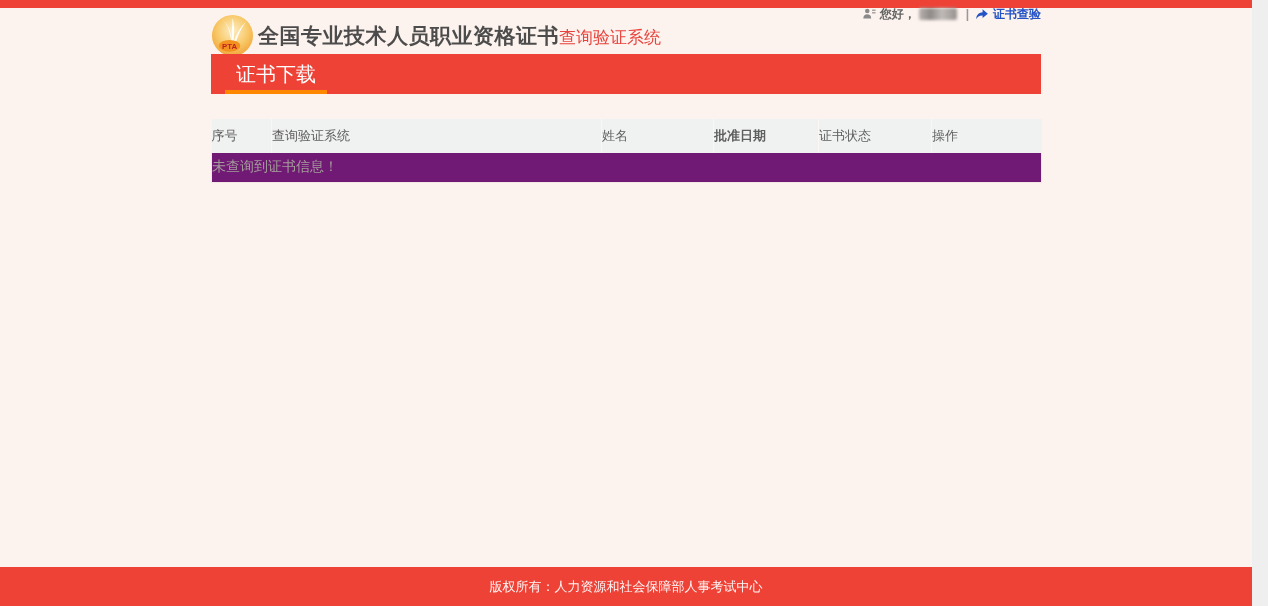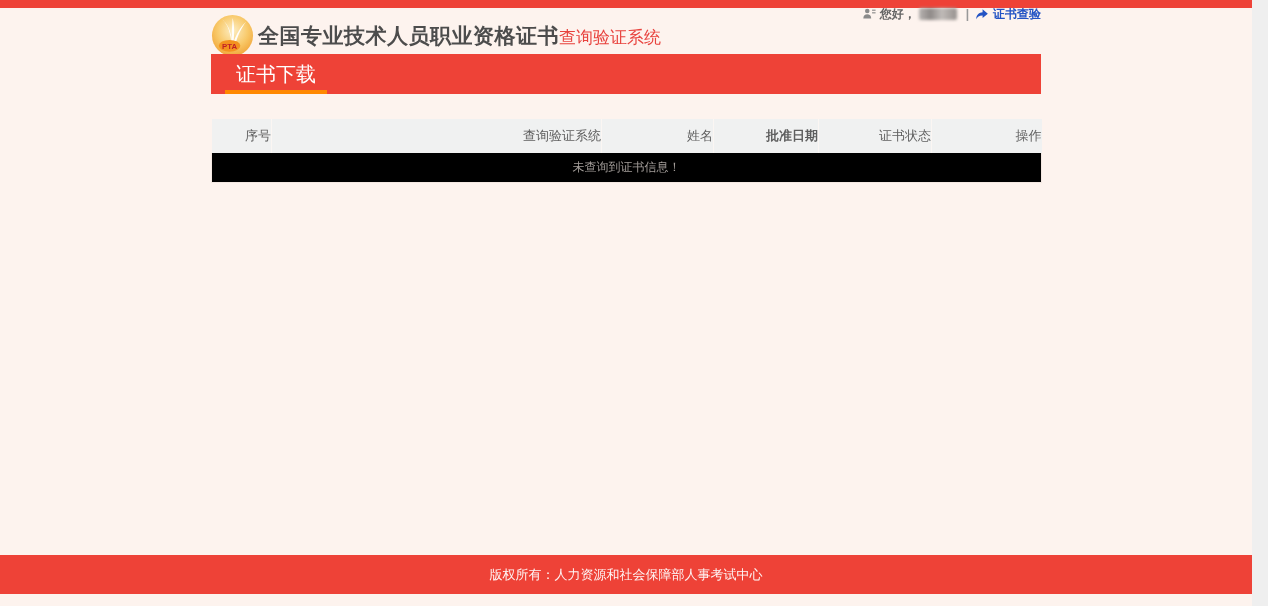--- a/index.html
+++ b/index.html
@@ -94,42 +94,42 @@
     color: rgba(255,255,255,0.92); font-size: 14px;
     cursor: pointer;
   }
 
   
   .table-wrap { margin-top: 25px; }
   table { width: 100%; border-collapse: collapse; table-layout: fixed; }
   thead th {
     height: 34px; background: #f0f1f1;
     font-size: 13px; font-weight: 400; color: #5f5f5f;
-    text-align: right; vertical-align: middle;
+    text-align: left; vertical-align: middle;
     border-right: 1px solid #fbf6f3;
   }
   thead th:last-child { border-right: none; }
   .col0 { width: 60px; }
   .col1 { width: 330px; }
   .col2 { width: 112px; }
   .col3 { width: 105px; font-weight: bold; }
   .col4 { width: 113px; }
   .col5 { width: 110px; }
   tbody td {
     height: 29px;
-    font-size: 12px; color: #a39d99;
-    text-align: center; vertical-align: middle;
+    font-size: 14px; color: #a39d99;
+    text-align: left; vertical-align: middle;
     border: 1px solid #f3e7e1;
     border-top: none;
-    background: #000000;
+    background: #701a75;
   }
 
   
   .footer {
-    position: absolute; left: 0; bottom: 12px; right: 0;
+    position: absolute; left: 0; bottom: 0; right: 0;
     height: 39px; background: #ee4237;
     display: flex; align-items: center; justify-content: center;
     font-size: 13px; color: rgba(255,255,255,0.95);
   }
 </style>
 </head>
 <body>
 
 <div class="viewport">
   <div class="topbar"></div>

